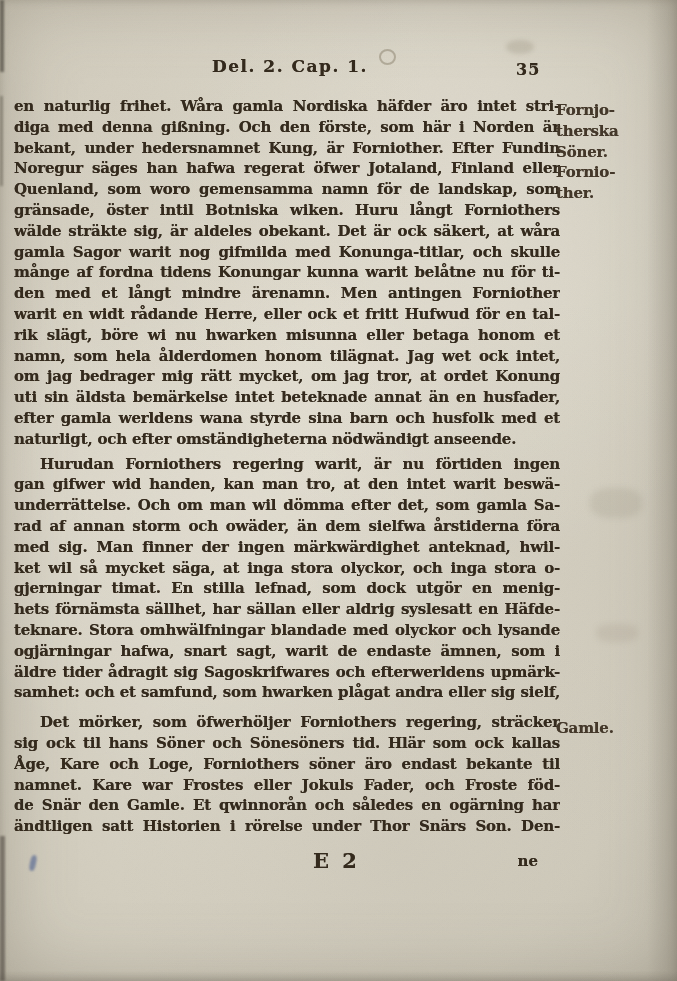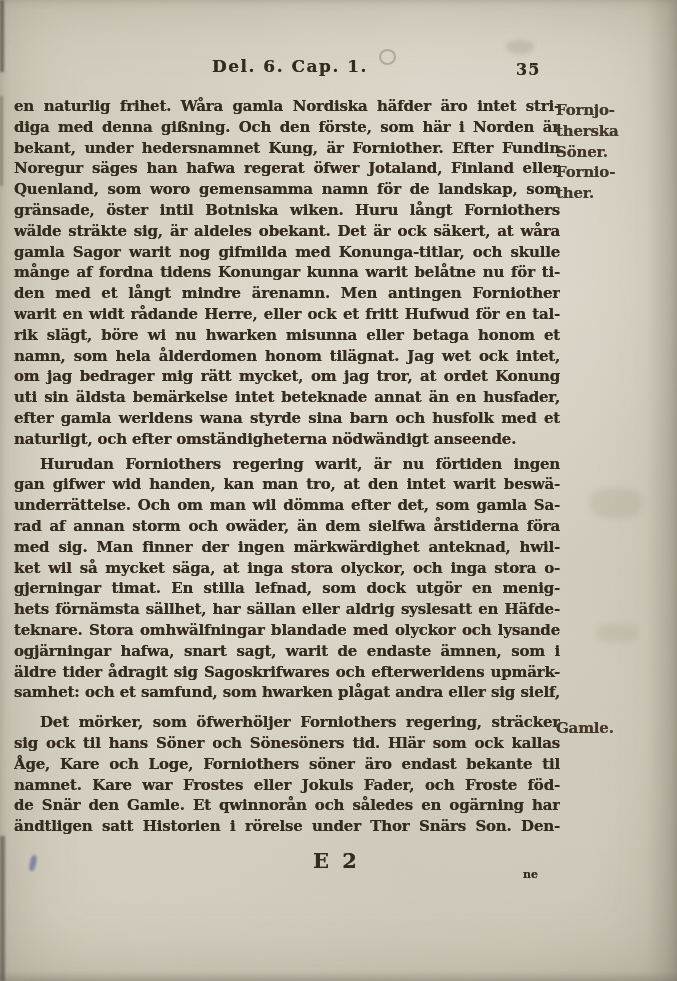--- a/index.html
+++ b/index.html
@@ -64,22 +64,22 @@
   #margin-note-thor { top: 718px; font-size: 13.5px; }
 
   #footer-row {
     position: absolute; left: 14px; top: 848px; width: 546px; height: 22px;
   }
   #signature-mark {
     position: absolute; left: 299px; top: 0;
     font-size: 21px; font-weight: bold; letter-spacing: 3px;
   }
   #catchword {
-    position: absolute; right: 22px; top: 20px;
-    font-size: 11px; font-weight: bold;
+    position: absolute; right: 22px; top: 4px;
+    font-size: 15px; font-weight: bold;
   }
 
   
   .smudge { position: absolute; pointer-events: none; }
   #edge-right {
     right: 0; top: 0; width: 30px; height: 981px;
     background: linear-gradient(to right, rgba(0,0,0,0), rgba(108,102,90,0.26));
   }
   #edge-bottom {
     left: 0; bottom: 0; width: 677px; height: 10px;
@@ -131,21 +131,21 @@
     <filter id="paperGrain">
       <feTurbulence type="fractalNoise" baseFrequency="0.9" numOctaves="2" stitchTiles="stitch"></feTurbulence>
       <feColorMatrix type="saturate" values="0"></feColorMatrix>
       <feComponentTransfer>
           <feFuncA type="linear" slope="0.07" intercept="0"></feFuncA>
         </feComponentTransfer>
     </filter>
     <rect width="100%" height="100%" filter="url(#paperGrain)"></rect>
   </svg>
 
-  <div id="chapter-heading" class="ink">Del. 6. Cap. 1.</div>
+  <div id="chapter-heading" class="ink">Del. 2. Cap. 1.</div>
 
   <div id="page-number" class="ink">35</div>
 
   <div id="text-column" class="ink">
       <div class="paragraph">
         <div class="tline">en naturlig frihet. Wåra gamla Nordiska häfder äro intet stri-</div>
         <div class="tline">diga med denna gißning. Och den förste, som här i Norden är</div>
         <div class="tline">bekant, under hedersnamnet Kung, är Forniother. Efter Fundin</div>
         <div class="tline">Noregur säges han hafwa regerat öfwer Jotaland, Finland eller</div>
         <div class="tline">Quenland, som woro gemensamma namn för de landskap, som</div>

